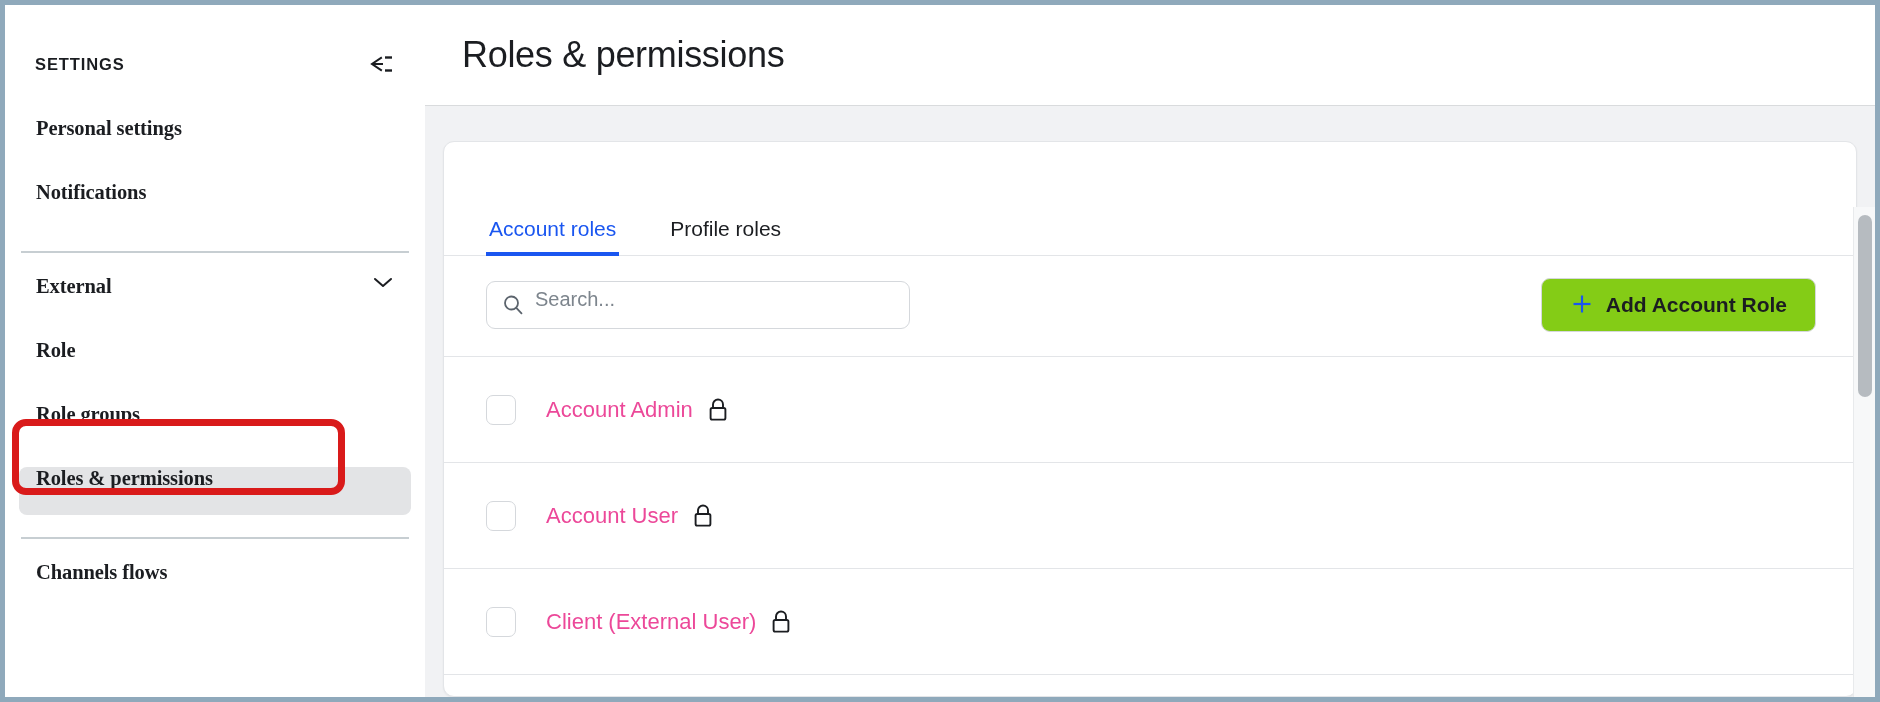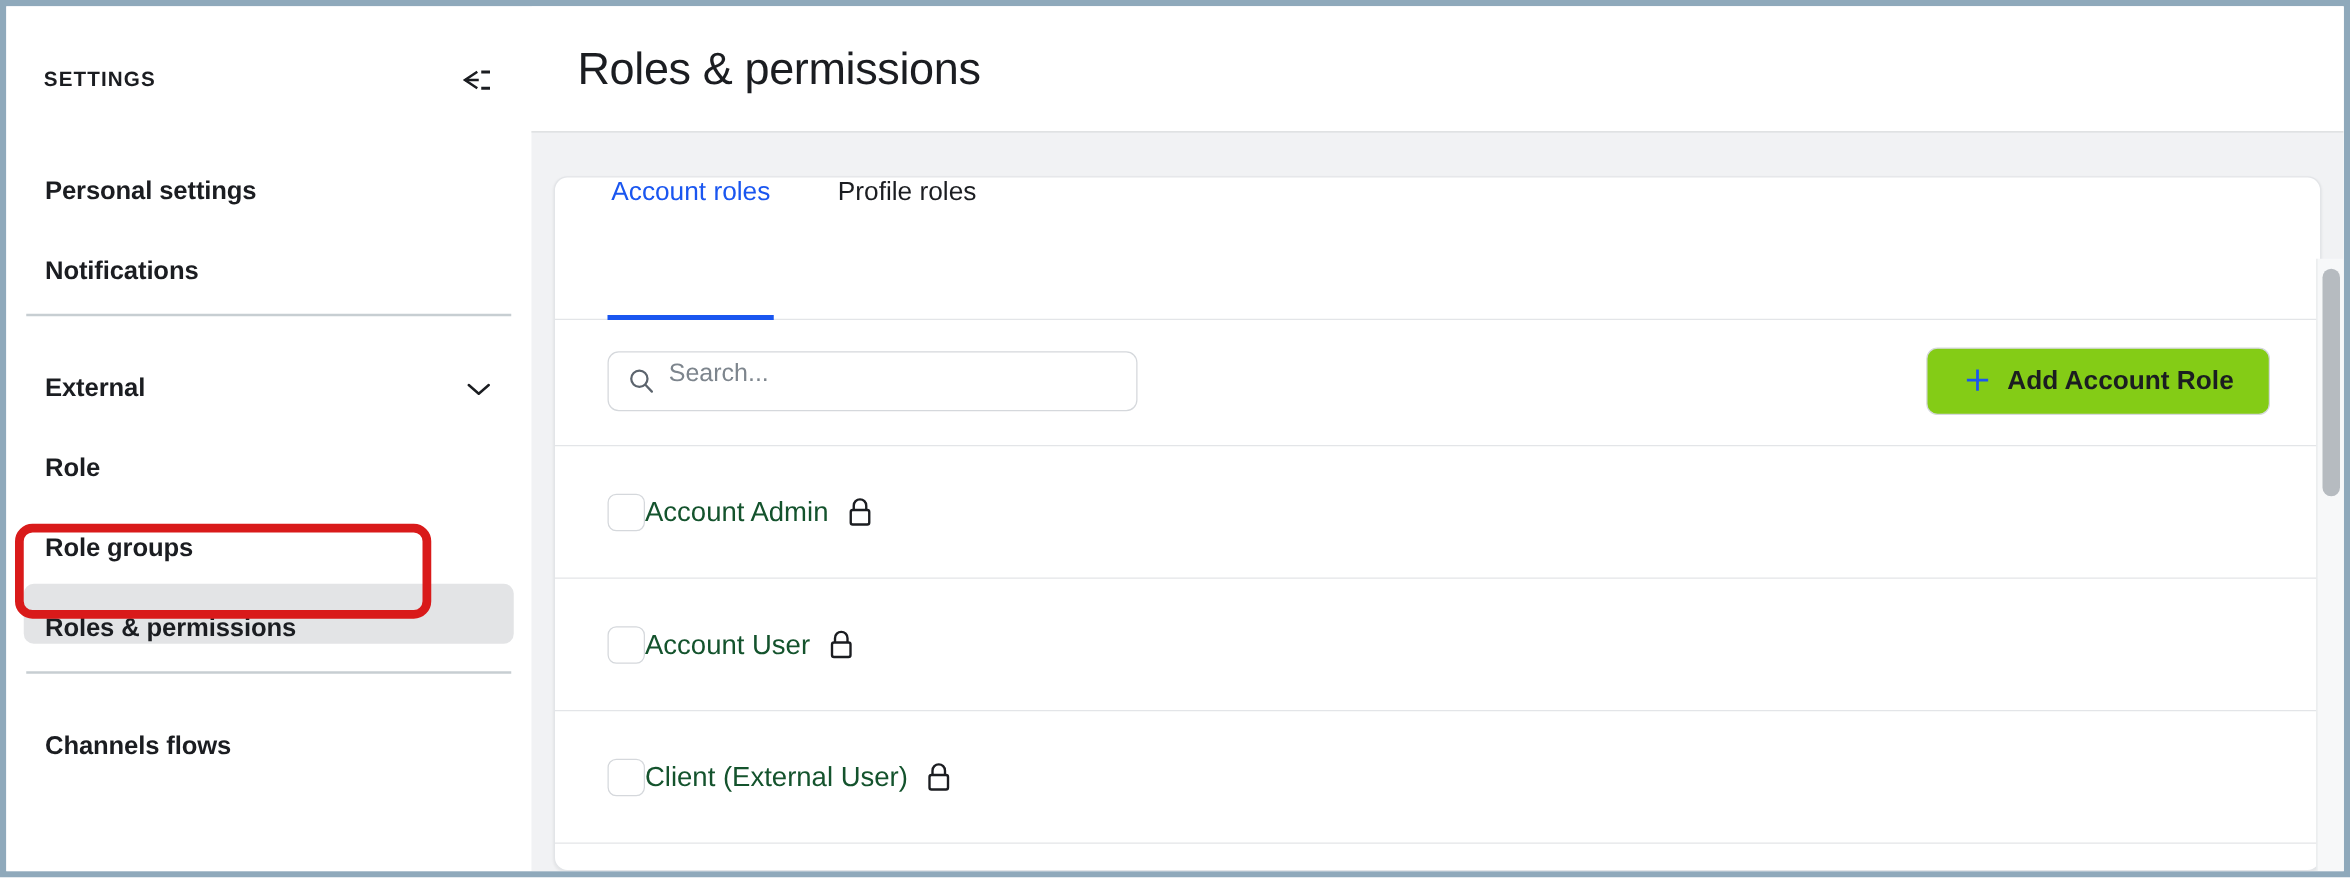--- a/index.html
+++ b/index.html
@@ -55,27 +55,28 @@
     justify-content: center;
     cursor: pointer;
   }
 
   .nav-list {
     padding-top: 34px;
   }
 
   .nav-item {
     display: flex;
-    align-items: flex-end;
+    align-items: flex-start;
     justify-content: space-between;
     height: 48px;
     margin: 0 14px;
     padding: 0 17px;
     border-radius: 8px;
     cursor: pointer;
+    font-family: Liberation Serif, serif;
   }
 
   .nav-item .nav-label {
     font-size: 20.5px;
     font-weight: bold;
     color: #1b1d21;
     letter-spacing: -0.1px;
   }
 
   .nav-item.active {
@@ -144,20 +145,21 @@
     border-radius: 11px;
     border: 1px solid #e3e5e8;
     box-shadow: 0 1px 2px rgba(0,0,0,0.05);
     overflow: hidden;
     height: 100%;
   }
 
   
   .tabs {
     display: flex;
+    align-items: flex-end;
     height: 114px;
     padding: 0 42px;
     border-bottom: 1px solid #e3e5e8;
   }
 
   .tab {
     font-size: 21px;
     color: #1b1d21;
     padding: 0 3px 14px 3px;
     margin-right: 48px;
@@ -255,21 +257,22 @@
     height: 30px;
     border: 1.5px solid #d5d8dc;
     border-radius: 7px;
     background: #ffffff;
     flex: 0 0 30px;
     cursor: pointer;
   }
 
   .role-name {
     font-size: 22px;
-    color: #14532d;
+    color: #ec4899;
+    margin-left: 30px;
     white-space: nowrap;
     cursor: pointer;
   }
 
   .lock-icon-wrap {
     margin-left: 14px;
     display: flex;
     align-items: center;
   }
 

